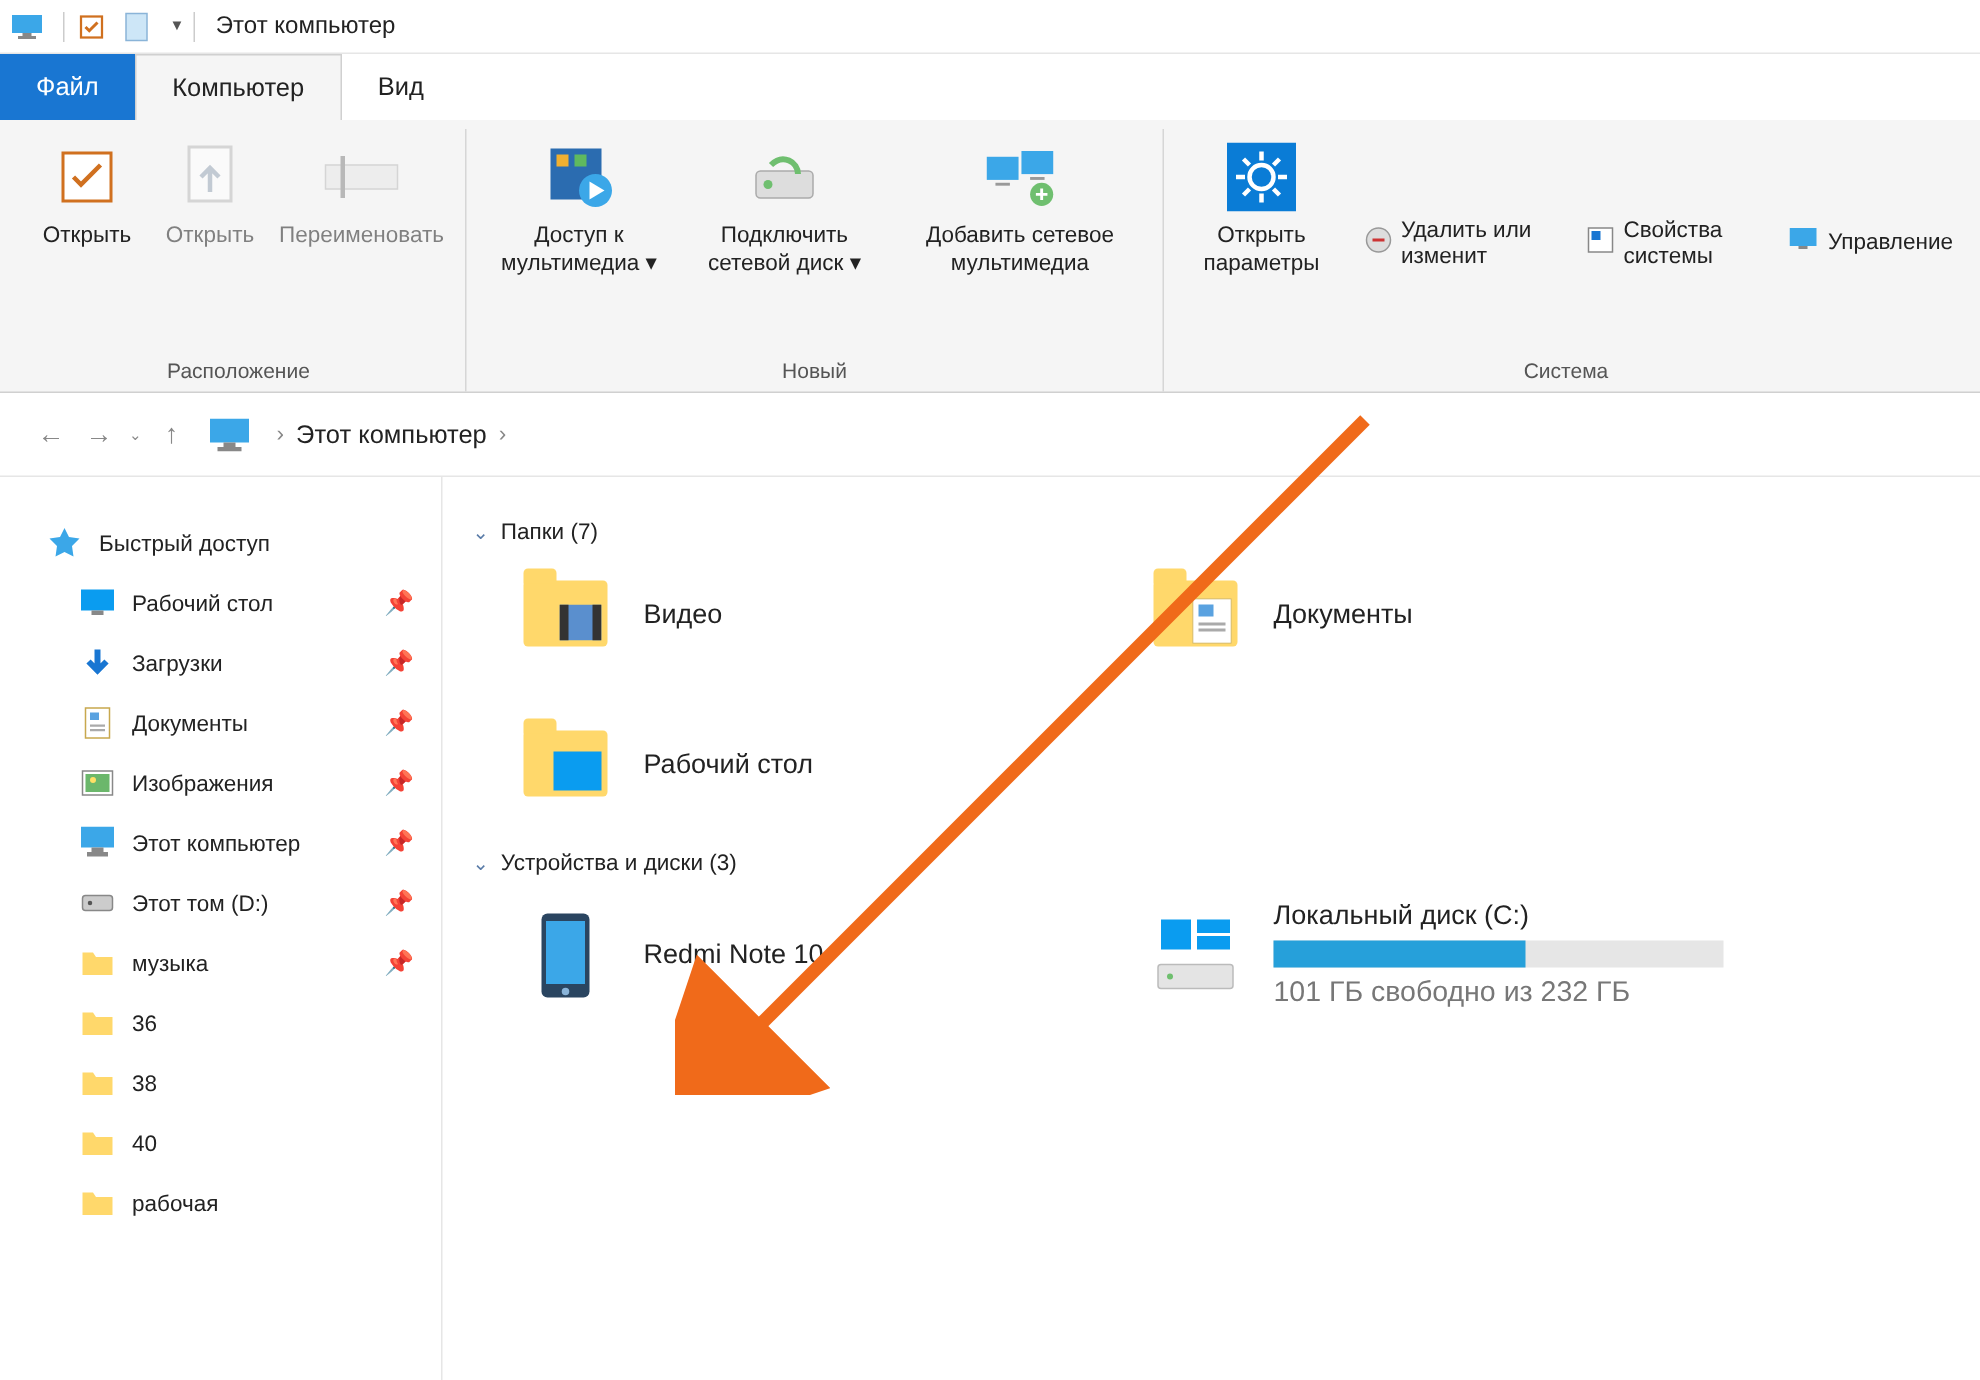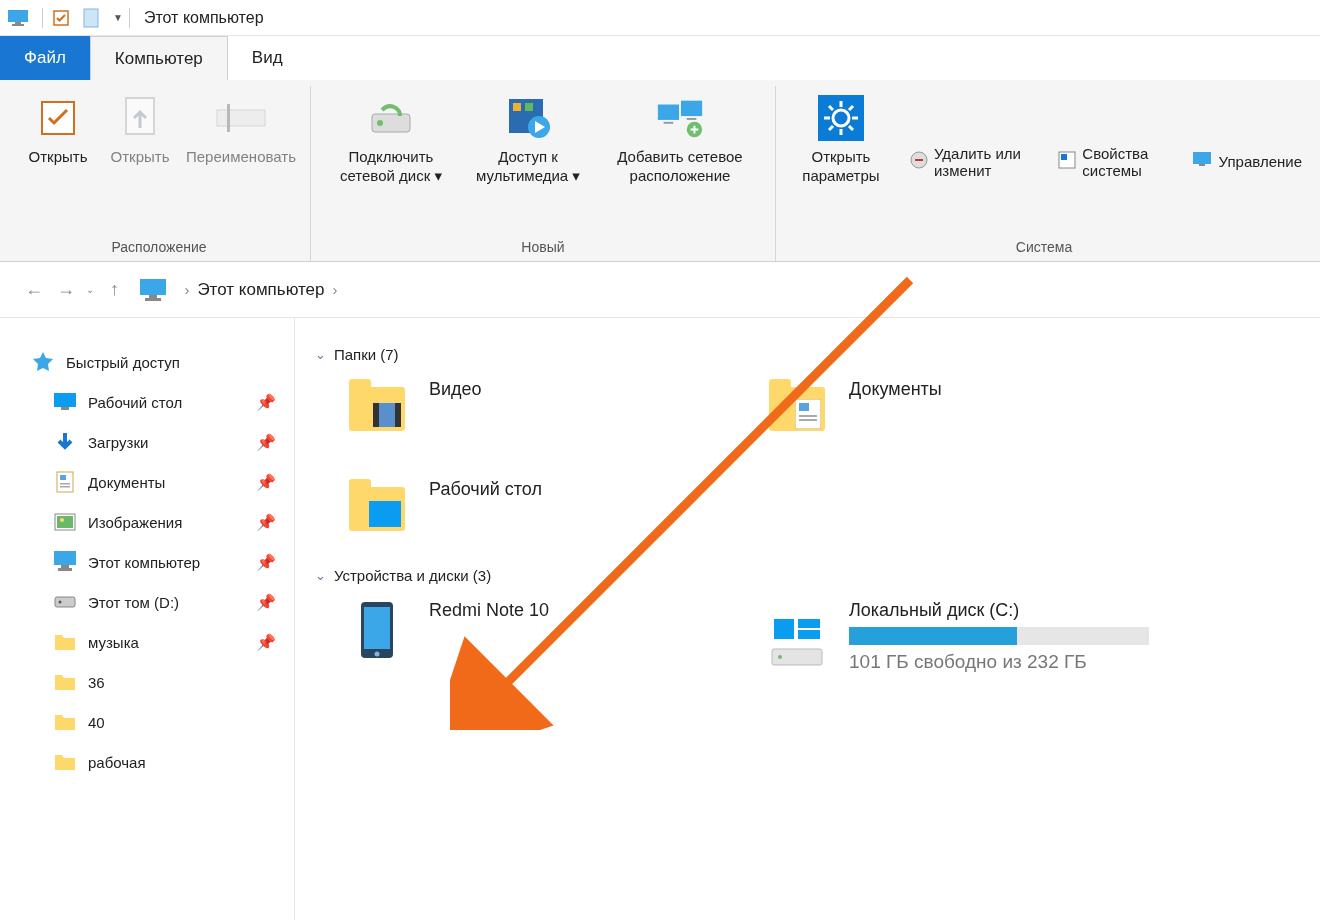--- a/index.html
+++ b/index.html
@@ -33,21 +33,21 @@
 .sidebar{width:295px;border-right:1px solid #e6e6e6;padding:24px 8px 8px 30px}
 .side-item{display:flex;align-items:center;height:40px;cursor:pointer;gap:10px;font-size:17px;white-space:nowrap;overflow:hidden}
 .side-item.head{font-size:18px}
 .side-item .pin{margin-left:auto;margin-right:10px;color:#999;font-size:16px}
 .side-sub{padding-left:22px}
 .s-ico{width:26px;height:24px;display:flex;align-items:center;justify-content:center;flex:0 0 auto}
 .content{flex:1;padding:20px 20px}
 .section-hdr{display:flex;align-items:center;gap:8px;color:#1a4d8f;font-size:20px;margin:8px 0 16px 0;cursor:pointer}
 .chev{font-size:13px;color:#5a7ca8}
 .items-grid{display:flex;flex-wrap:wrap;gap:40px 60px;padding-left:30px;padding-bottom:20px}
-.fitem{display:flex;align-items:flex-start;gap:20px;min-width:360px;cursor:pointer}
+.fitem{display:flex;align-items:center;gap:20px;min-width:360px;cursor:pointer}
 .fico{width:64px;height:60px;display:flex;align-items:center;justify-content:center}
 .flabel{font-size:18px}
 .disk-info{display:flex;flex-direction:column}
 .disk-bar{width:300px;height:18px;background:#e6e6e6;margin:6px 0;position:relative}
 .disk-fill{position:absolute;left:0;top:0;height:100%;background:#26a0da}
 .disk-free{color:#777;font-size:19px}
 .arrow-overlay{position:absolute;pointer-events:none}
 .folder-shape{width:56px;height:44px;background:#ffd86b;border-radius:3px;position:relative}
 .folder-shape:before{content:'';position:absolute;top:-8px;left:0;width:22px;height:10px;background:#ffd86b;border-radius:3px 3px 0 0}
 </style>
@@ -114,57 +114,57 @@
             </svg>
         </div>
         <div class="rbtn-label">Переименовать</div>
       </div>
     </div>
     <div class="rgroup-label">Расположение</div>
   </div>
 
   <div class="rgroup">
     <div class="rgrow">
-      <div class="rbtn" style="min-width:140px">
-        <div class="rbtn-icon">
-          <svg width="50" height="44" viewBox="0 0 50 44">
-              <rect x="6" y="18" width="38" height="18" rx="3" fill="#ddd" stroke="#aaa"></rect>
-              <circle cx="14" cy="27" r="3" fill="#6fbf6f"></circle>
-              <path d="M16 14c8-8 18-2 18 6" stroke="#6fbf6f" stroke-width="4" fill="none"></path>
-            </svg>
-        </div>
-        <div class="rbtn-label" style="white-space:pre-line">Подключить
-сетевой диск ▾</div>
-      </div>
       <div class="rbtn" style="min-width:130px">
         <div class="rbtn-icon">
           <svg width="50" height="50" viewBox="0 0 50 50">
               <rect x="6" y="6" width="34" height="34" fill="#2b6cb0"></rect>
               <circle cx="36" cy="34" r="11" fill="#3ba7e8"></circle>
               <path d="M32 28l10 6-10 6z" fill="#fff"></path>
               <rect x="10" y="10" width="8" height="8" fill="#f0b030"></rect>
               <rect x="22" y="10" width="8" height="8" fill="#5fb95f"></rect>
             </svg>
         </div>
         <div class="rbtn-label" style="white-space:pre-line">Доступ к
 мультимедиа ▾</div>
+      </div>
+      <div class="rbtn" style="min-width:140px">
+        <div class="rbtn-icon">
+          <svg width="50" height="44" viewBox="0 0 50 44">
+              <rect x="6" y="18" width="38" height="18" rx="3" fill="#ddd" stroke="#aaa"></rect>
+              <circle cx="14" cy="27" r="3" fill="#6fbf6f"></circle>
+              <path d="M16 14c8-8 18-2 18 6" stroke="#6fbf6f" stroke-width="4" fill="none"></path>
+            </svg>
+        </div>
+        <div class="rbtn-label" style="white-space:pre-line">Подключить
+сетевой диск ▾</div>
       </div>
       <div class="rbtn" style="min-width:170px">
         <div class="rbtn-icon">
           <svg width="54" height="44" viewBox="0 0 54 44">
               <rect x="4" y="8" width="22" height="16" fill="#3ba7e8"></rect>
               <rect x="28" y="4" width="22" height="16" fill="#3ba7e8"></rect>
               <rect x="10" y="26" width="10" height="2" fill="#999"></rect>
               <rect x="34" y="22" width="10" height="2" fill="#999"></rect>
               <circle cx="42" cy="34" r="8" fill="#6fbf6f"></circle>
               <path d="M42 30v8M38 34h8" stroke="#fff" stroke-width="2"></path>
             </svg>
         </div>
         <div class="rbtn-label" style="white-space:pre-line">Добавить сетевое
-расположение</div>
+мультимедиа</div>
       </div>
     </div>
     <div class="rgroup-label">Новый</div>
   </div>
 
   <div class="rgroup" style="flex:1">
     <div class="rgrow" style="width:100%">
       <div class="rbtn" style="min-width:110px">
         <div class="rbtn-icon">
           <svg width="46" height="46" viewBox="0 0 46 46">
@@ -321,20 +321,28 @@
             </svg>
           </span>
           <span>36</span>
         </div>
         <div class="side-item side-sub">
           <span class="s-ico">
             <svg width="22" height="22" viewBox="0 0 22 22">
               <path d="M1 4h7l2 3h11v12H1z" fill="#ffd86b"></path>
             </svg>
           </span>
+          <span>38</span>
+        </div>
+        <div class="side-item side-sub">
+          <span class="s-ico">
+            <svg width="22" height="22" viewBox="0 0 22 22">
+              <path d="M1 4h7l2 3h11v12H1z" fill="#ffd86b"></path>
+            </svg>
+          </span>
           <span>40</span>
         </div>
         <div class="side-item side-sub">
           <span class="s-ico">
             <svg width="22" height="22" viewBox="0 0 22 22">
               <path d="M1 4h7l2 3h11v12H1z" fill="#ffd86b"></path>
             </svg>
           </span>
           <span>рабочая</span>
         </div>
@@ -390,21 +398,21 @@
       <div class="fitem">
         <div class="fico">
           <svg width="36" height="60" viewBox="0 0 36 60">
               <rect x="2" y="2" width="32" height="56" rx="4" fill="#2a4560"></rect>
               <rect x="5" y="7" width="26" height="42" fill="#3ba7e8"></rect>
               <circle cx="18" cy="54" r="2.5" fill="#8ab4d8"></circle>
             </svg>
         </div>
         <span class="flabel">Redmi Note 10</span>
       </div>
-      <div class="fitem" style="align-items:flex-end">
+      <div class="fitem" style="align-items:center">
         <div class="fico">
           <svg width="58" height="56" viewBox="0 0 58 56">
               <rect x="6" y="4" width="20" height="20" fill="#0a9cf0"></rect>
               <rect x="30" y="4" width="22" height="9" fill="#0a9cf0"></rect>
               <rect x="30" y="15" width="22" height="9" fill="#0a9cf0"></rect>
               <rect x="4" y="34" width="50" height="16" rx="2" fill="#e4e4e4" stroke="#bbb"></rect>
               <circle cx="12" cy="42" r="2" fill="#6fbf6f"></circle>
             </svg>
         </div>
         <div class="disk-info">

